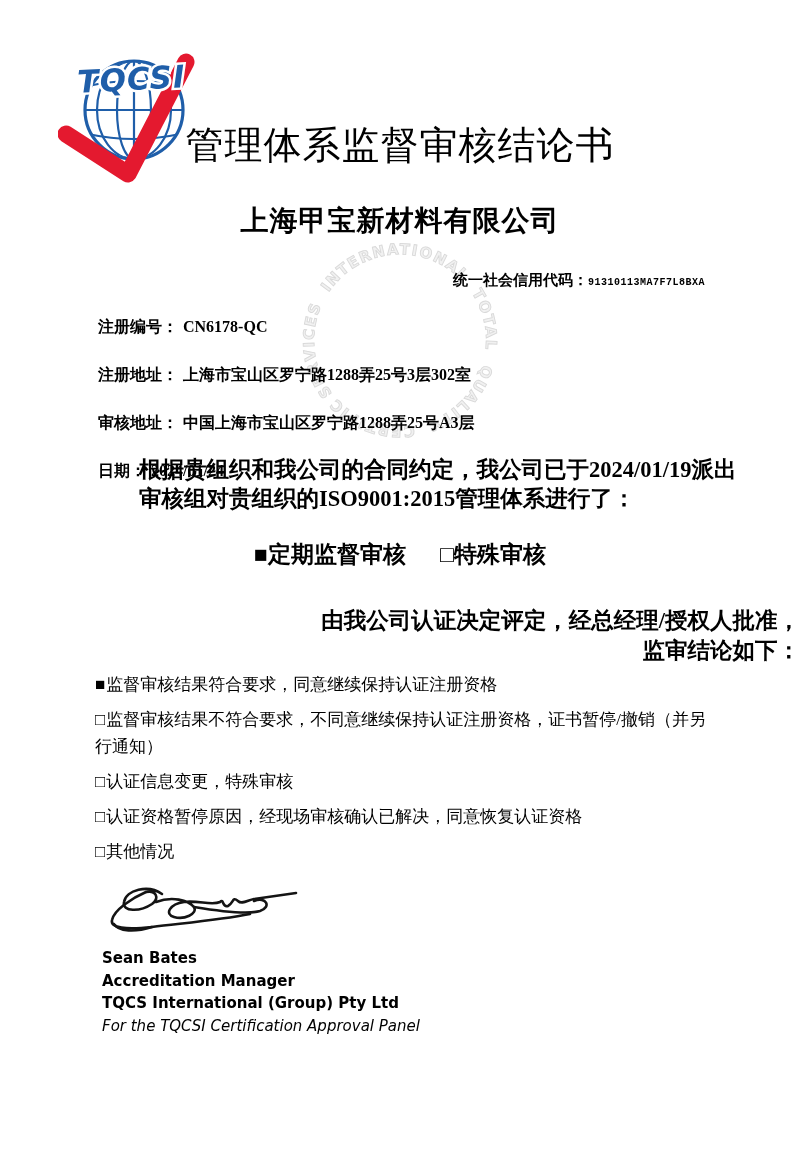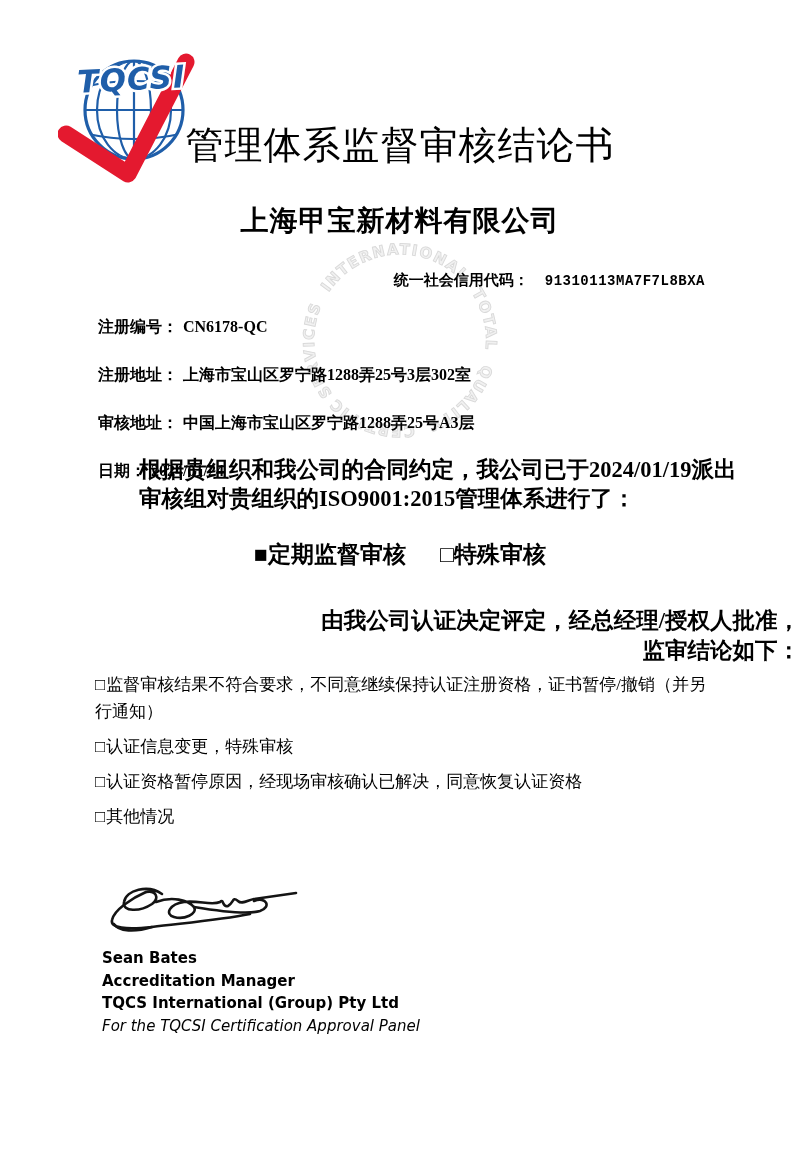--- a/index.html
+++ b/index.html
@@ -28,21 +28,21 @@
   }
   .company{
     position:absolute;top:202px;left:0;width:100%;text-align:center;z-index:3;
     font-size:28px;font-weight:bold;letter-spacing:1px;
   }
   .credit{
     position:absolute;top:271px;right:95px;z-index:3;
     font-size:15px;font-weight:bold;white-space:nowrap;
   }
   .credit .lab{font-family:Liberation Mono, monospace;font-size:15px;}
-  .credit .val{font-family:"Liberation Mono","DejaVu Sans Mono",monospace;font-size:14px;margin-left:16px;letter-spacing:.5px;}
+  .credit .val{font-family:"Liberation Mono","DejaVu Sans Mono",monospace;font-size:10px;letter-spacing:.5px;}
   .details{position:absolute;left:98px;top:309px;z-index:3;}
   .details .row{margin-bottom:13px;line-height:35px;white-space:nowrap;}
   .details .lab{font-family:"DejaVu Sans","Liberation Sans",sans-serif;font-weight:bold;font-size:16px;}
   .details .val{font-weight:bold;font-size:16px;margin-left:5px;}
   .body-par{
     position:absolute;left:95px;top:455px;width:616px;z-index:3;
     font-size:22.5px;font-weight:bold;line-height:29px;text-align:left;margin-left:44px;
   }
   .audit-type{
     position:absolute;top:539px;left:0;width:100%;z-index:3;
@@ -132,20 +132,23 @@
     </span>
   </div>
 
   <div class="decision">
     <div>由我公司认证决定评定，经总经理/授权人批准，</div>
     <div>监审结论如下：</div>
   </div>
 
   <div class="conclusions">
     <div class="item">
+      <span class="box">■</span><span>监督审核结果符合要求，同意继续保持认证注册资格</span>
+    </div>
+    <div class="item">
       <span class="box">□</span><span>监督审核结果不符合要求，不同意继续保持认证注册资格，证书暂停/撤销（并另行通知）</span>
     </div>
     <div class="item">
       <span class="box">□</span><span>认证信息变更，特殊审核</span>
     </div>
     <div class="item">
       <span class="box">□</span><span>认证资格暂停原因，经现场审核确认已解决，同意恢复认证资格</span>
     </div>
     <div class="item">
       <span class="box">□</span><span>其他情况</span>

